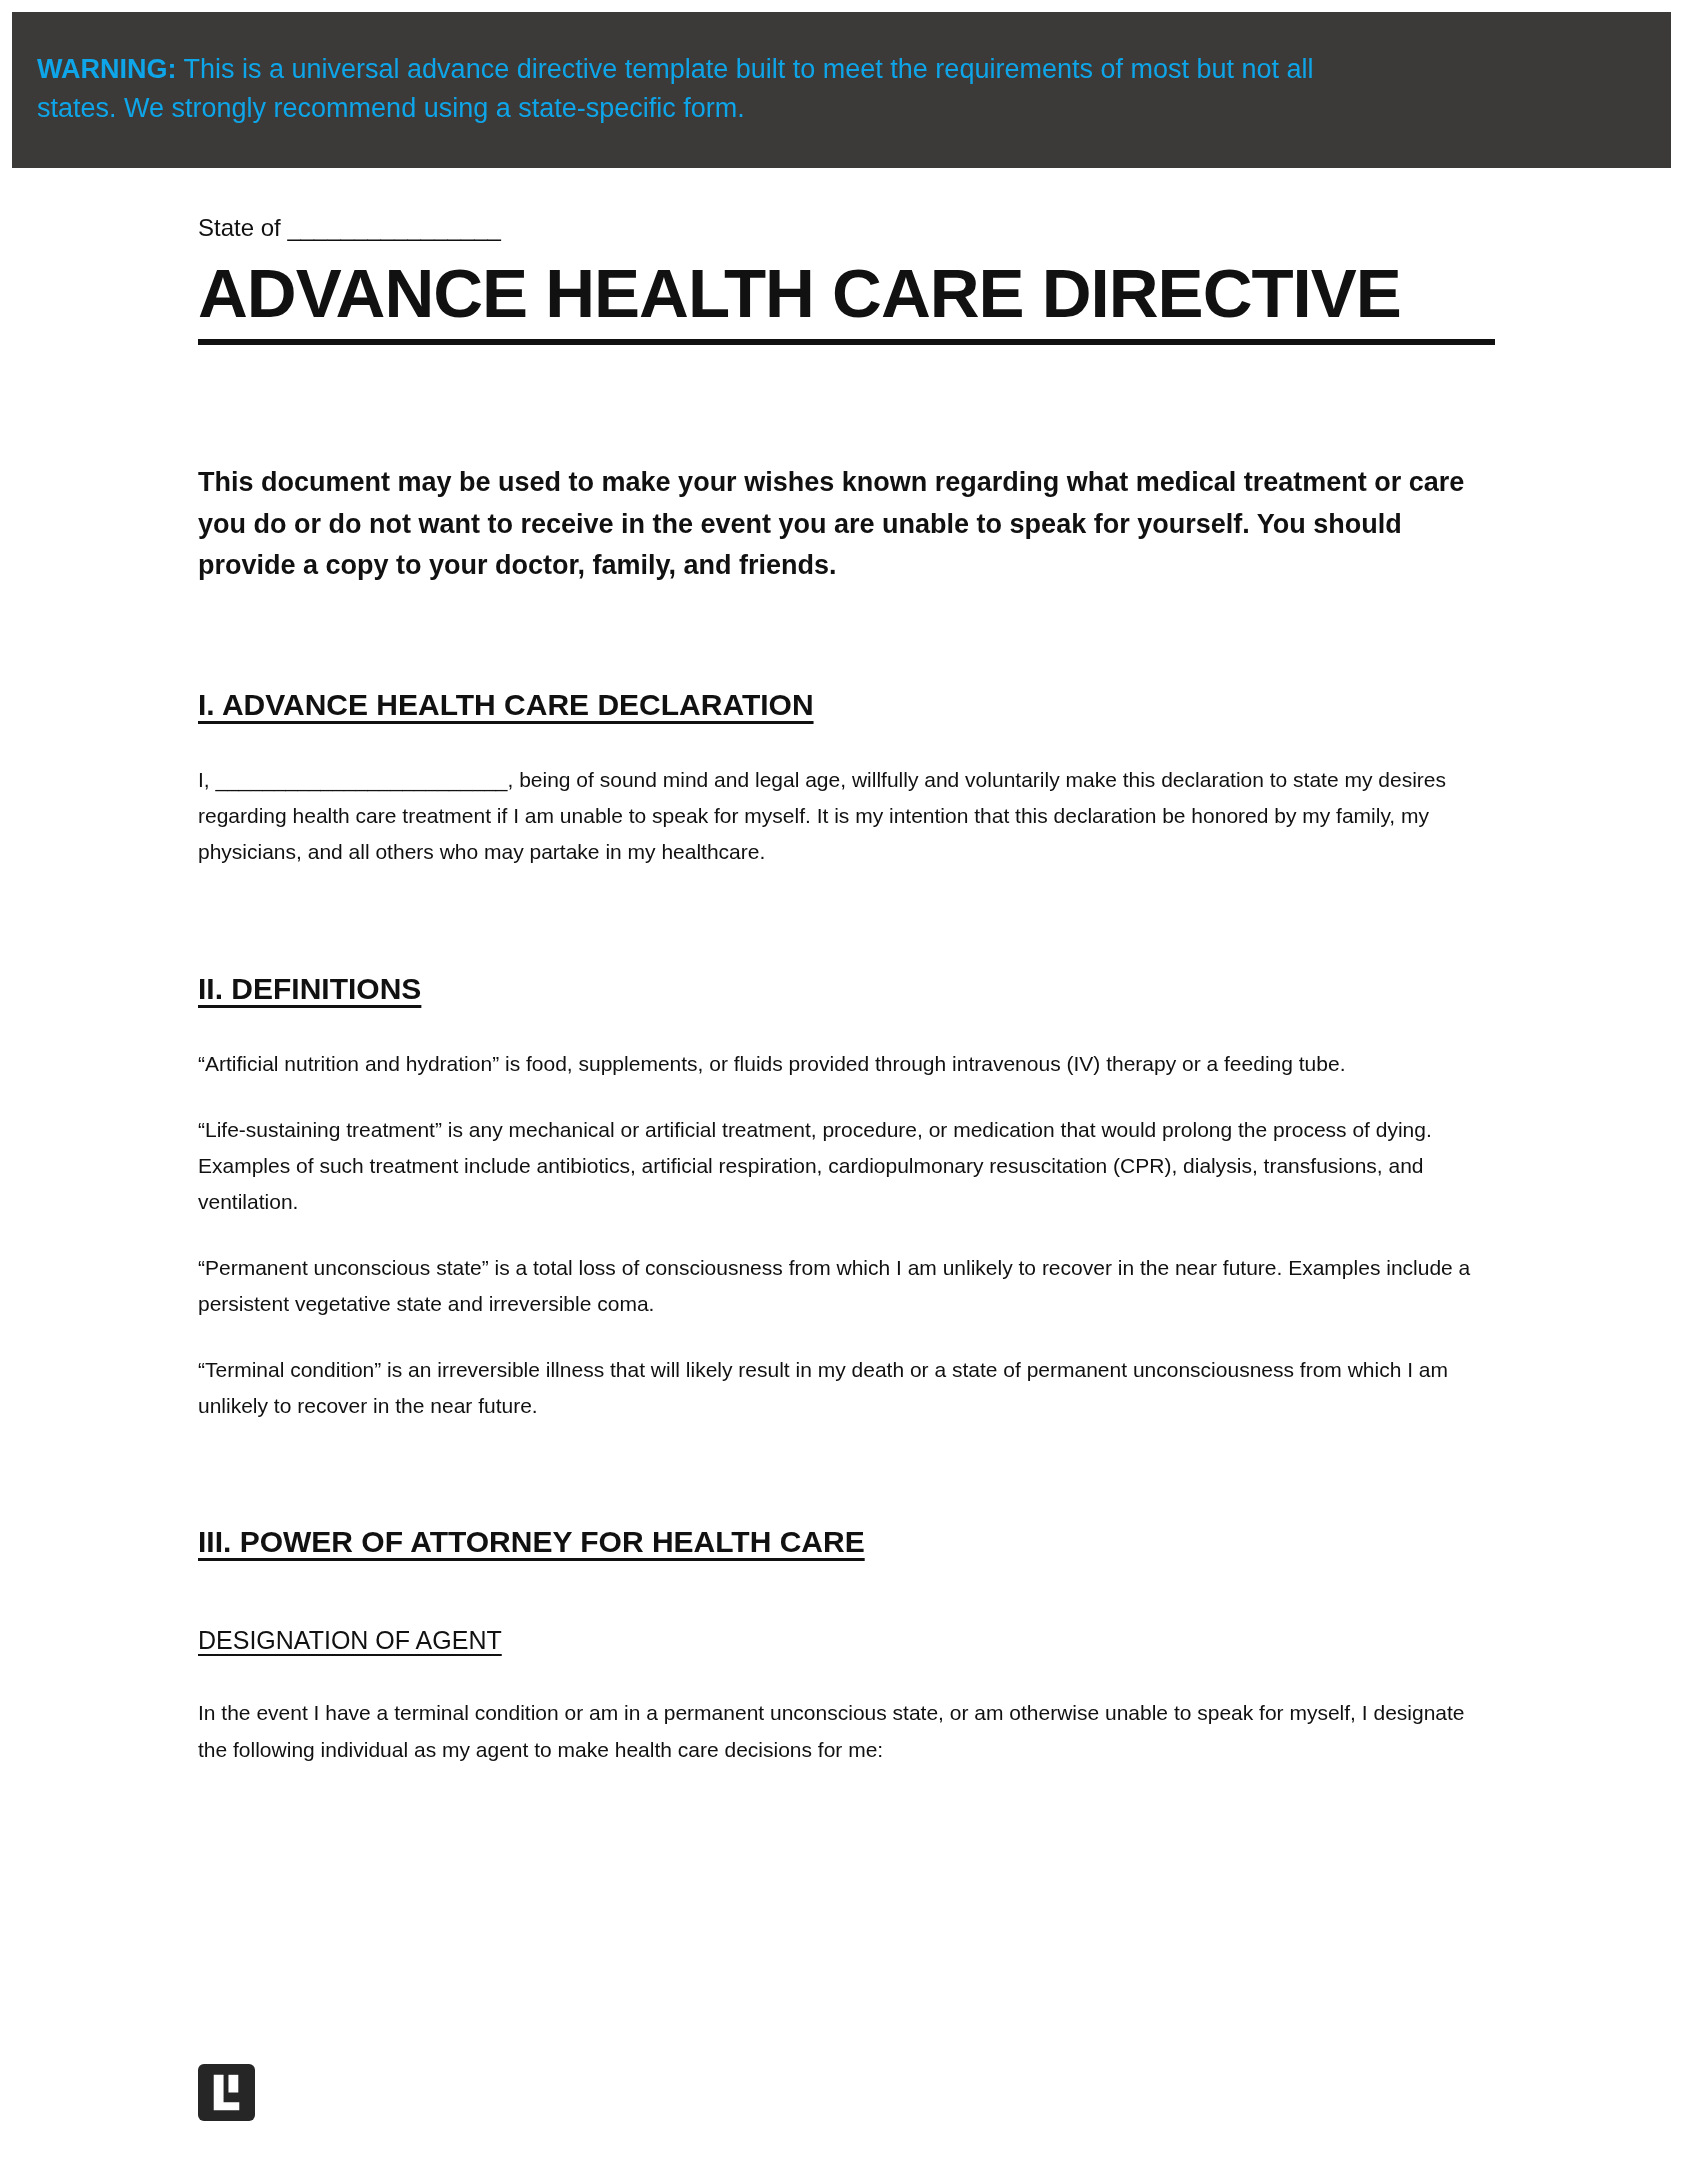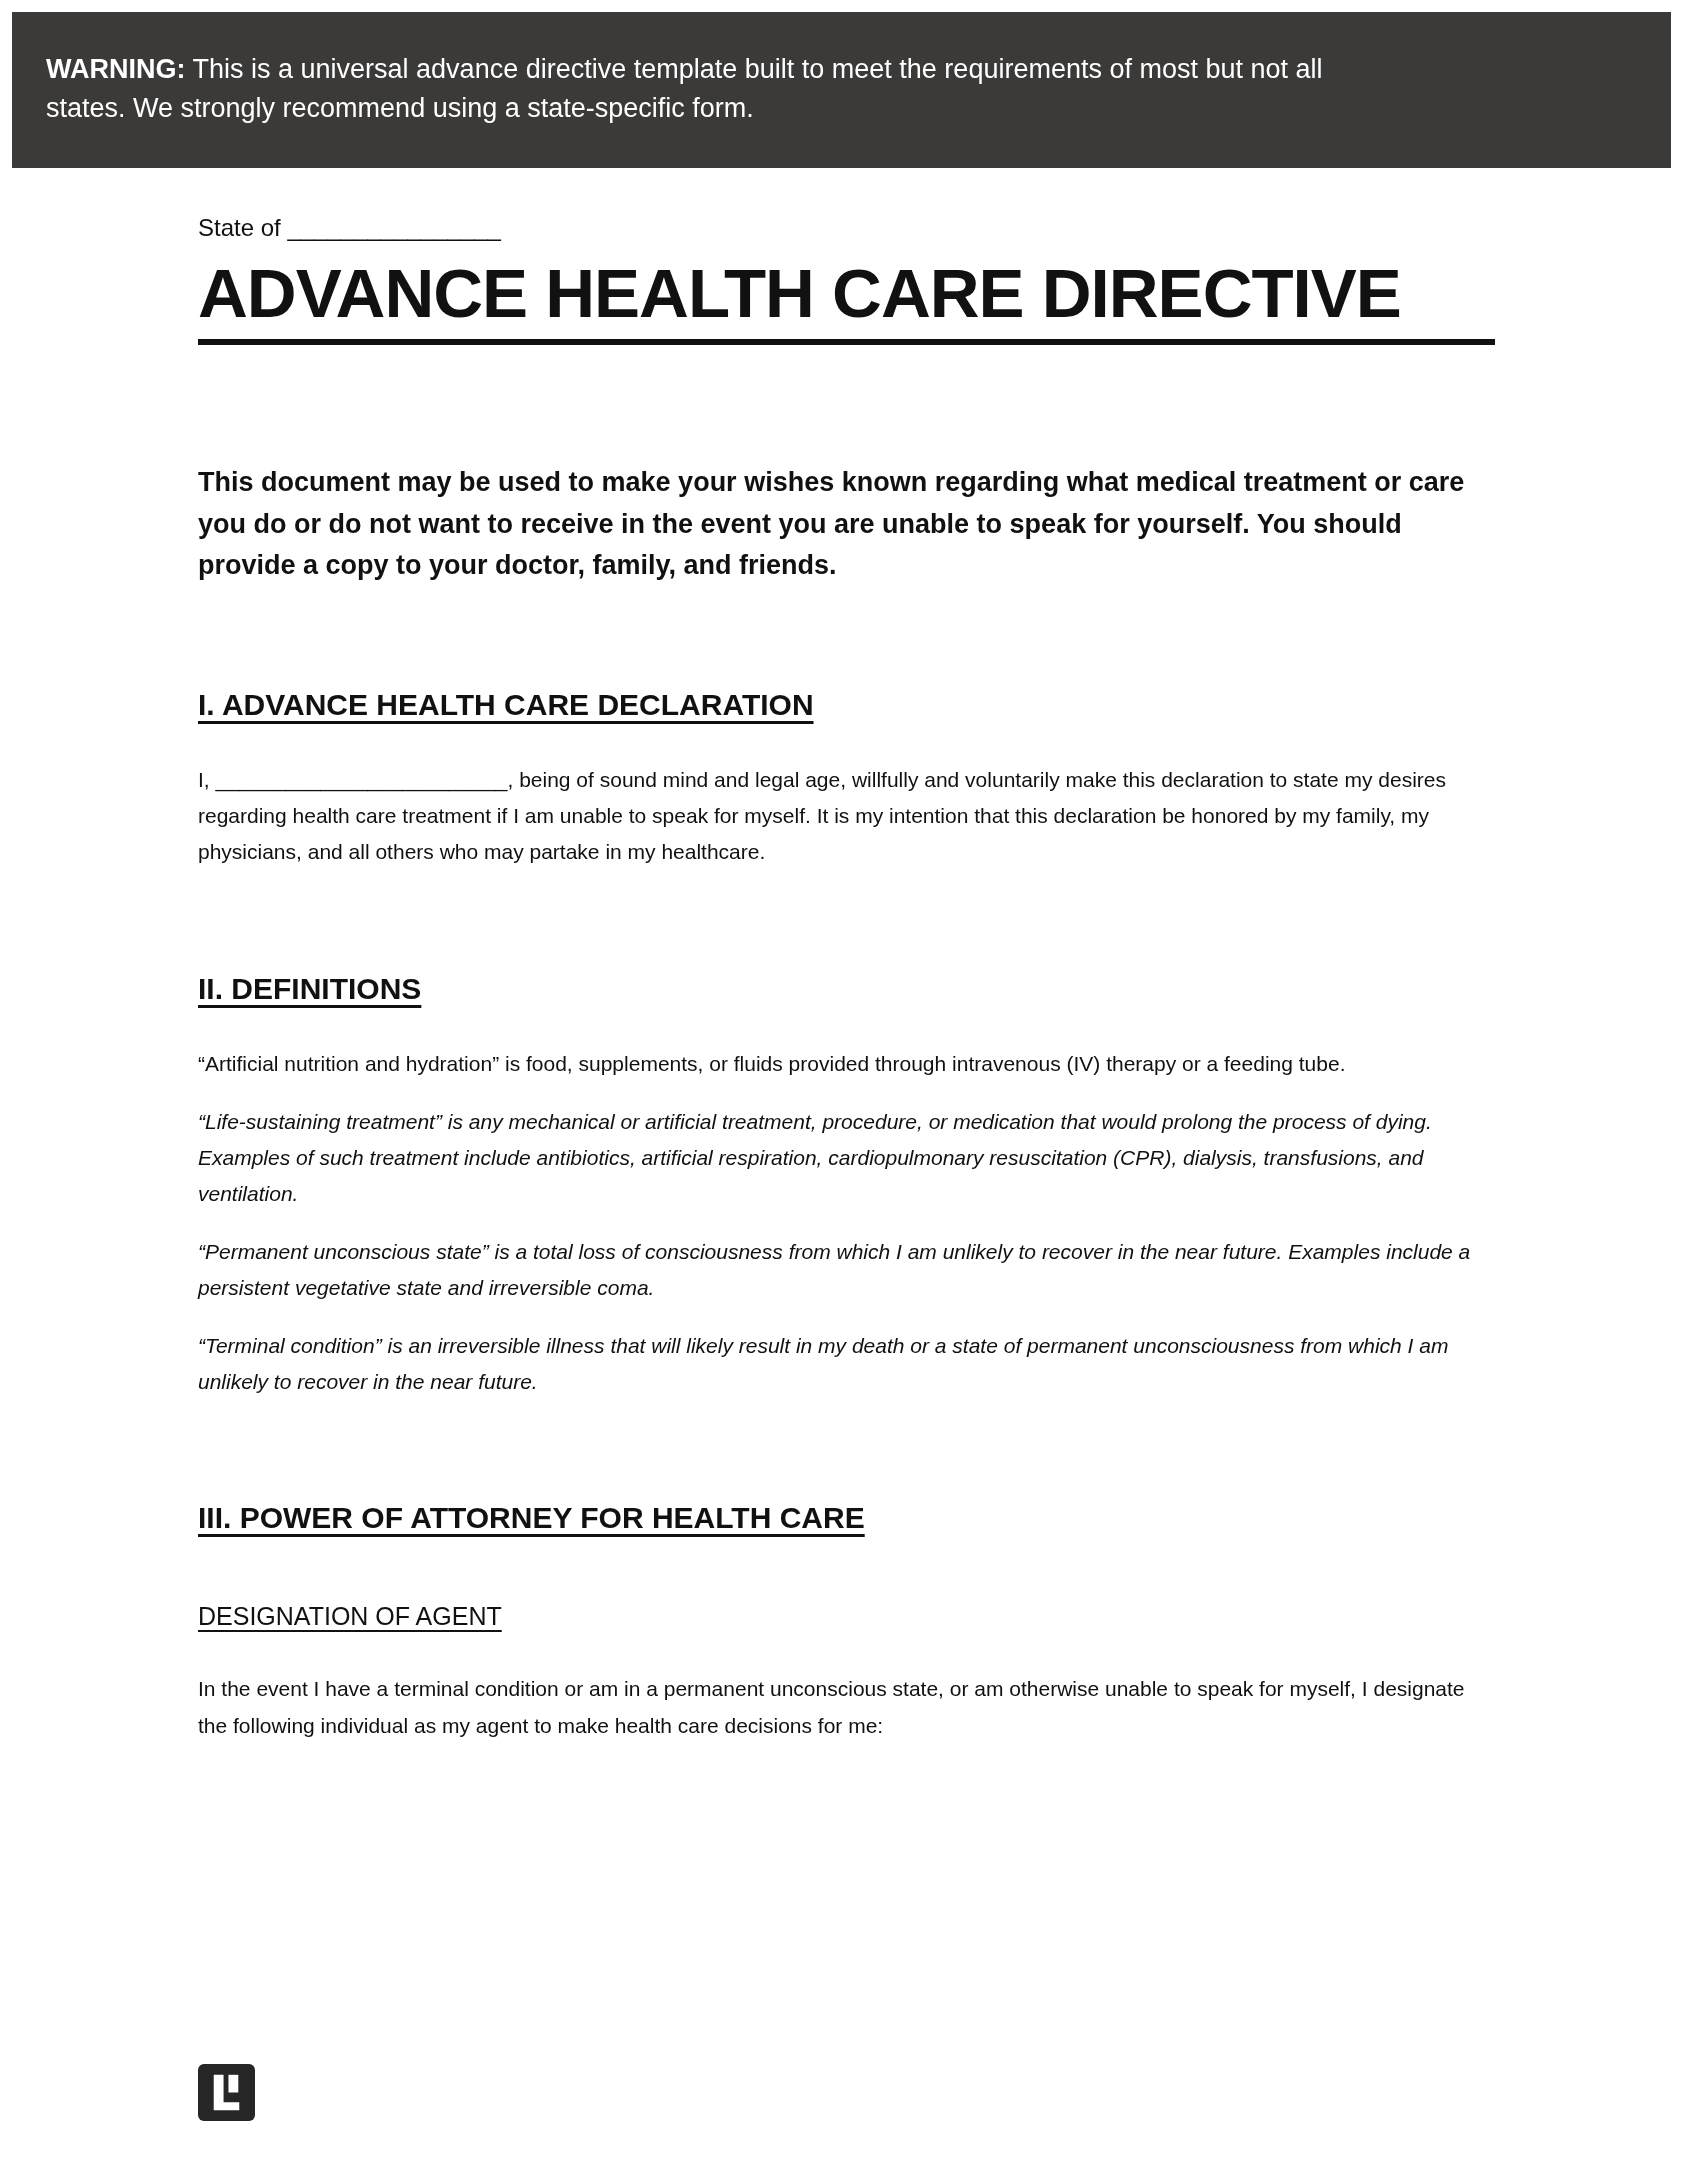--- a/index.html
+++ b/index.html
@@ -11,22 +11,22 @@
   .page {
     position: relative;
     width: 1683px;
     height: 2178px;
     background: #ffffff;
     overflow: hidden;
   }
   .banner {
     margin: 12px 12px 0 12px;
     background: #3b3a39;
-    color: #ffffff;
-    padding: 38px 50px 40px 34px;
+    color: #0ea5e9;
+    padding: 38px 50px 40px 25px;
   }
   .banner-text {
     font-size: 27px;
     line-height: 1.45;
     max-width: 1356px;
   }
   .content {
     margin: 0 188px 0 198px;
     width: 1297px;
   }
@@ -64,22 +64,21 @@
     text-decoration: underline;
     text-underline-offset: 6px;
     text-decoration-thickness: 2.5px;
   }
   p.body-par {
     margin-top: 40px;
     font-size: 21px;
     line-height: 1.72;
   }
   p.body-par + p.body-par {
-    margin-top: 22px;
-    font-style: italic;
+    margin-top: 30px;
   }
   .subheading {
     margin-top: 67px;
     font-size: 25px;
     text-decoration: underline;
     text-underline-offset: 5px;
   }
   .logo {
     position: absolute;
     left: 198px;

